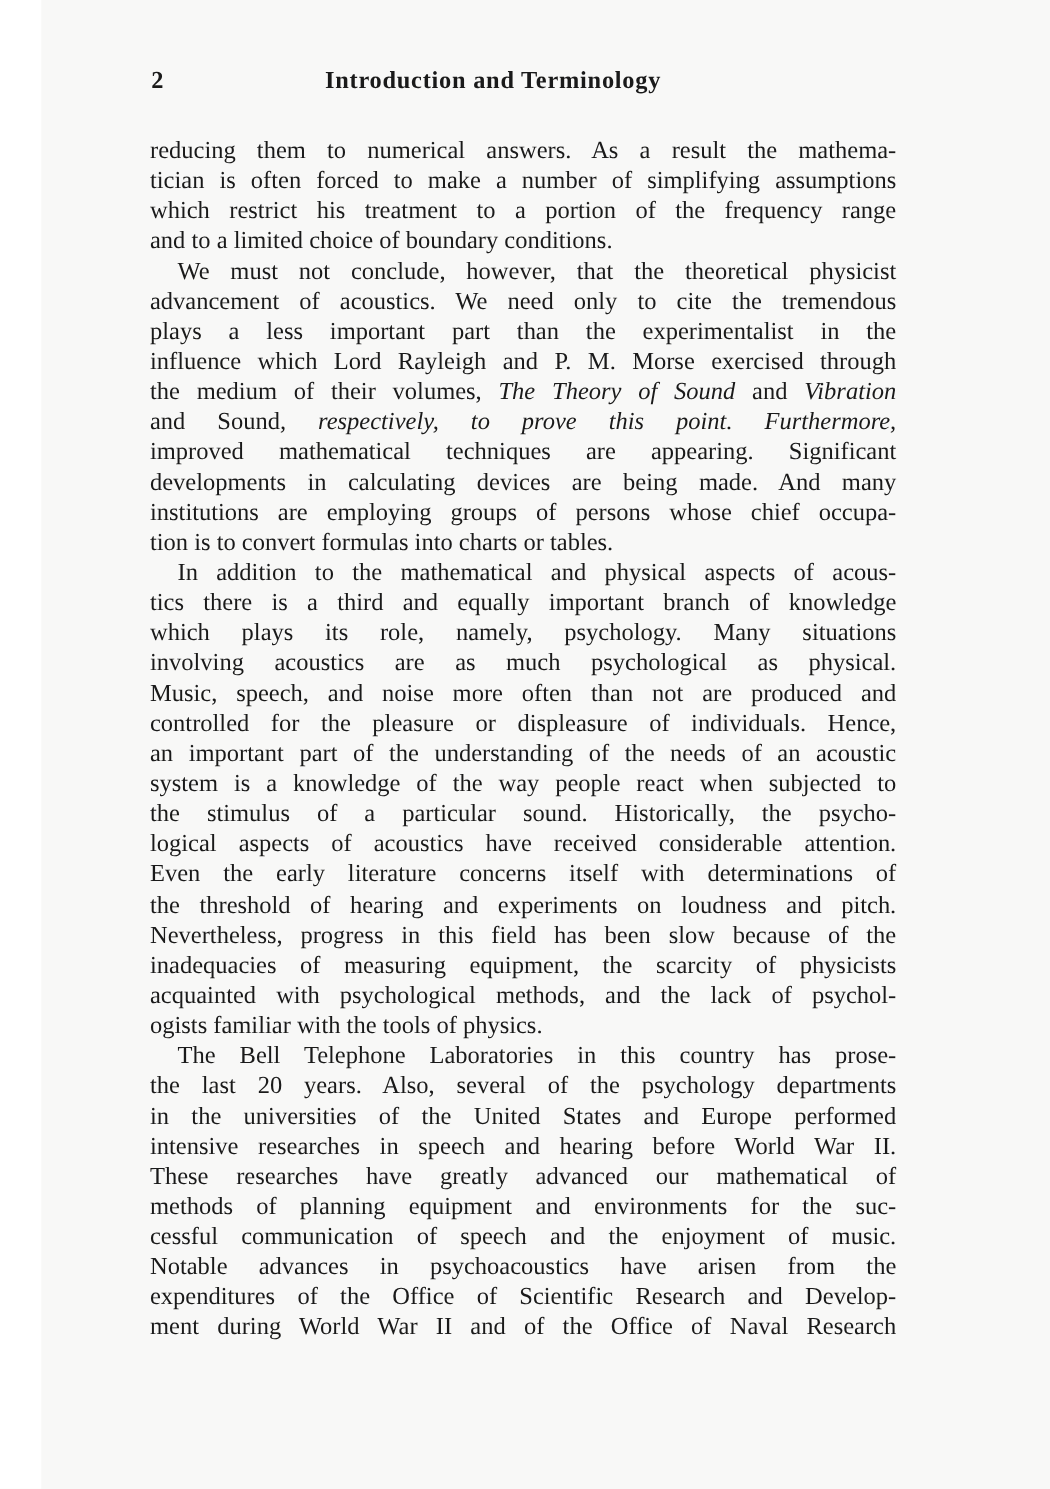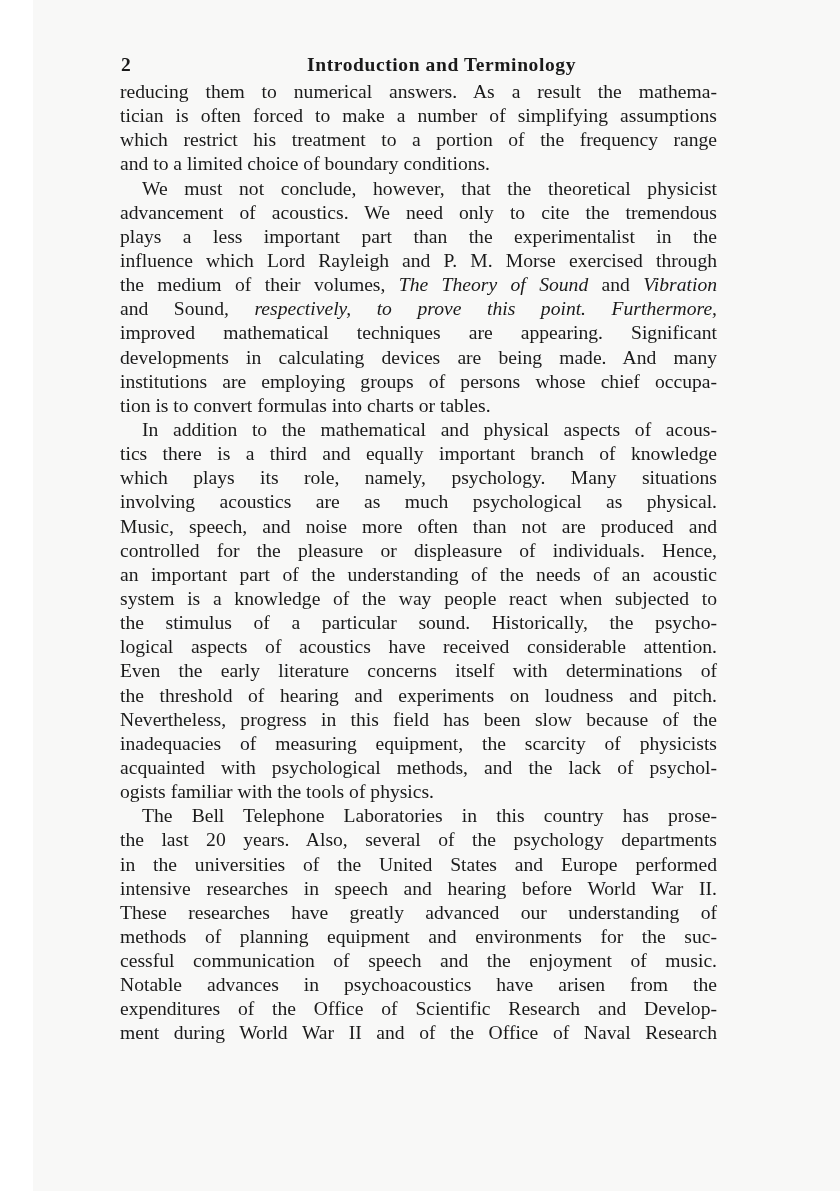--- a/index.html
+++ b/index.html
@@ -41,26 +41,26 @@
     .page-number {
       position: absolute;
       left: 1px;
       top: 0;
     }
     .chapter-title {
       position: absolute;
       left: 140px;
       top: 0;
       width: 316px;
-      text-align: right;
+      text-align: left;
     }
     .body-text {
       position: absolute;
       left: 0;
-      top: 80px;
+      top: 109px;
       width: 597px;
       font-family: "Liberation Serif", "DejaVu Serif", serif;
       font-size: 19.6px;
       line-height: 24.15px;
     }
     .line {
       display: block;
       height: 24.15px;
       white-space: nowrap;
       text-align: justify;
@@ -122,21 +122,21 @@
         <span class="line">Nevertheless, progress in this field has been slow because of the</span>
         <span class="line">inadequacies of measuring equipment, the scarcity of physicists</span>
         <span class="line">acquainted with psychological methods, and the lack of psychol-</span>
         <span class="line last">ogists familiar with the tools of physics.</span>
       </div>
       <div>
         <span class="line indent">The Bell Telephone Laboratories in this country has prose-</span>
         <span class="line">the last 20 years.  Also, several of the psychology departments</span>
         <span class="line">in the universities of the United States and Europe performed</span>
         <span class="line">intensive researches in speech and hearing before World War II.</span>
-        <span class="line">These researches have greatly advanced our understanding of</span>
+        <span class="line">These researches have greatly advanced our mathematical of</span>
         <span class="line">methods of planning equipment and environments for the suc-</span>
         <span class="line">cessful communication of speech and the enjoyment of music.</span>
         <span class="line">Notable advances in psychoacoustics have arisen from the</span>
         <span class="line">expenditures of the Office of Scientific Research and Develop-</span>
         <span class="line">ment during World War II and of the Office of Naval Research</span>
       </div>
     </div>
 </div>
 
 </body></html>

